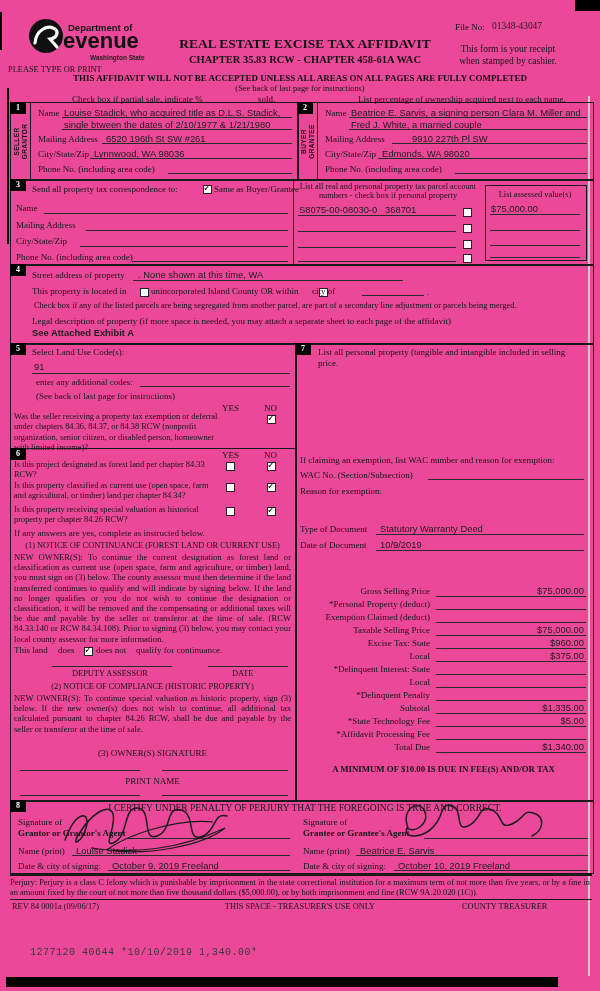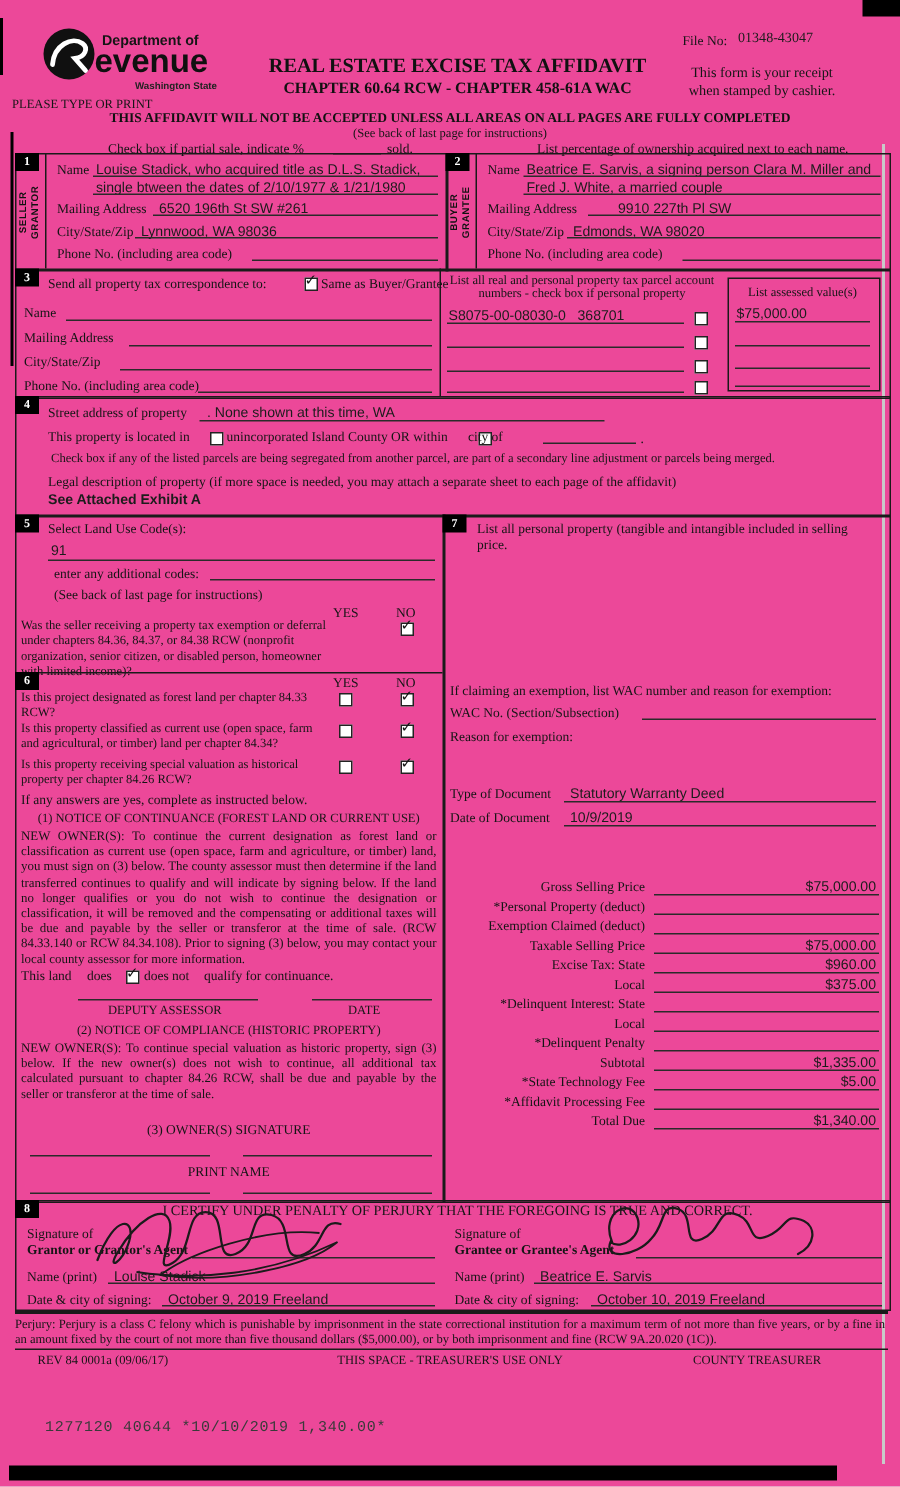--- a/index.html
+++ b/index.html
@@ -46,21 +46,21 @@
   </svg>
   <div class="abs lbl b" style="left:68px;top:22px;font:bold 9.5px 'Liberation Sans',sans-serif;">Department of</div>
   <div class="abs" style="left:63px;top:28px;font:bold 22px 'Liberation Sans',sans-serif;color:#101010;">evenue</div>
   <div class="abs" style="left:90px;top:54px;font:bold 6.5px 'Liberation Sans',sans-serif;color:#222;">Washington State</div>
   <div class="abs lbl sm" style="left:8px;top:65px;">PLEASE TYPE OR PRINT</div>
 
   <div class="abs lbl" style="left:455px;top:22px;">File No:</div>
   <div class="abs val" style="left:492px;top:21px;font-family:'Liberation Serif',serif;">01348-43047</div>
 
   <div class="abs b ctr" style="left:155px;top:36px;width:300px;font-size:13.5px;">REAL ESTATE EXCISE TAX AFFIDAVIT</div>
-  <div class="abs b ctr" style="left:155px;top:54px;width:300px;font-size:10.5px;">CHAPTER 60.64 RCW - CHAPTER 458-61A WAC</div>
+  <div class="abs b ctr" style="left:155px;top:54px;width:300px;font-size:10.5px;">CHAPTER 35.83 RCW - CHAPTER 458-61A WAC</div>
   <div class="abs lbl ctr" style="left:448px;top:44px;width:120px;white-space:normal;font-size:9.5px;">This form is your receipt</div>
   <div class="abs lbl ctr" style="left:448px;top:56px;width:120px;white-space:normal;font-size:9.5px;">when stamped by cashier.</div>
 
   <div class="abs b ctr" style="left:30px;top:73px;width:540px;font-size:9px;">THIS AFFIDAVIT WILL NOT BE ACCEPTED UNLESS ALL AREAS ON ALL PAGES ARE FULLY COMPLETED</div>
   <div class="abs lbl sm ctr" style="left:30px;top:84px;width:540px;">(See back of last page for instructions)</div>
 
   <div class="abs lbl" style="left:72px;top:94px;">Check box if partial sale, indicate %</div>
   <div class="abs ul" style="left:222px;top:102px;width:32px;"></div>
   <div class="abs lbl" style="left:258px;top:94px;">sold.</div>
   <div class="abs lbl" style="left:358px;top:94px;">List percentage of ownership acquired next to each name.</div>
@@ -267,20 +267,21 @@
   <div class="abs ul" style="left:436px;top:726px;width:150px;"></div>
   <div class="abs val fee-val" style="left:436px;top:715px;">$5.00</div>
 
   <div class="abs lbl fee-lbl" style="left:298px;top:729px;">*Affidavit Processing Fee</div>
   <div class="abs ul" style="left:436px;top:739px;width:150px;"></div>
 
   <div class="abs lbl fee-lbl" style="left:298px;top:742px;">Total Due</div>
   <div class="abs ul" style="left:436px;top:752px;width:150px;"></div>
   <div class="abs val fee-val" style="left:436px;top:741px;">$1,340.00</div>
 
+  <div class="abs lbl b ctr" style="left:297px;top:764px;width:293px;font-size:8.8px;">A MINIMUM OF $10.00 IS DUE IN FEE(S) AND/OR TAX</div>
 
   <div class="abs box" style="left:10px;top:800px;width:582px;height:72px;"></div>
   <div class="abs hline" style="left:10px;top:874px;width:582px;border-top-width:2px;"></div>
   <div class="abs tab" style="left:10px;top:800px;">8</div>
   <div class="abs lbl ctr" style="left:30px;top:803px;width:550px;font-size:9.5px;">I CERTIFY UNDER PENALTY OF PERJURY THAT THE FOREGOING IS TRUE AND CORRECT.</div>
 
   <div class="abs lbl" style="left:18px;top:817px;">Signature of</div>
   <div class="abs lbl b" style="left:18px;top:828px;">Grantor or Grantor's Agent</div>
   <div class="abs ul" style="left:128px;top:838px;width:162px;"></div>
   <svg class="abs" style="left:55px;top:796px;" width="210" height="58" viewBox="0 0 210 58">
@@ -302,18 +303,18 @@
   </svg>
   <div class="abs lbl" style="left:303px;top:846px;">Name (print)</div>
   <div class="abs val" style="left:360px;top:845px;">Beatrice E. Sarvis</div>
   <div class="abs ul" style="left:356px;top:855px;width:232px;"></div>
   <div class="abs lbl" style="left:303px;top:861px;">Date &amp; city of signing:</div>
   <div class="abs val" style="left:398px;top:860px;">October 10, 2019 Freeland</div>
   <div class="abs ul" style="left:394px;top:870px;width:194px;"></div>
 
   <div class="abs lbl sm wrap just" style="left:10px;top:878px;width:580px;line-height:10.4px;">Perjury:  Perjury is a class C felony which is punishable by imprisonment in the state correctional institution for a maximum term of not more than five years, or by a fine in an amount fixed by the court of not more than five thousand dollars ($5,000.00), or by both imprisonment and fine (RCW 9A.20.020 (1C)).</div>
   <div class="abs hline" style="left:10px;top:899px;width:582px;"></div>
-  <div class="abs lbl sm" style="left:12px;top:902px;margin-left:13px;">REV 84 0001a (09/06/17)</div>
+  <div class="abs lbl sm" style="left:12px;top:902px;">REV 84 0001a (09/06/17)</div>
   <div class="abs lbl sm ctr" style="left:180px;top:902px;width:240px;">THIS SPACE - TREASURER'S USE ONLY</div>
   <div class="abs lbl sm" style="left:462px;top:902px;">COUNTY TREASURER</div>
 
   <div class="abs mono" style="left:30px;top:947px;">1277120 40644 *10/10/2019 1,340.00*</div>
 </div>
 
 </body></html>

